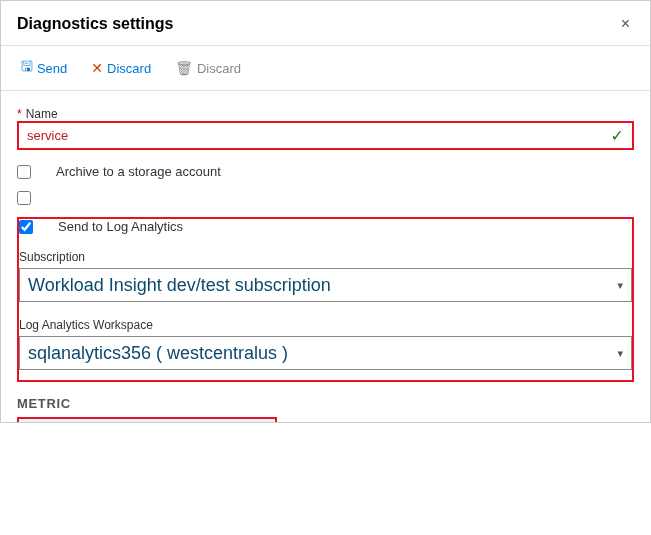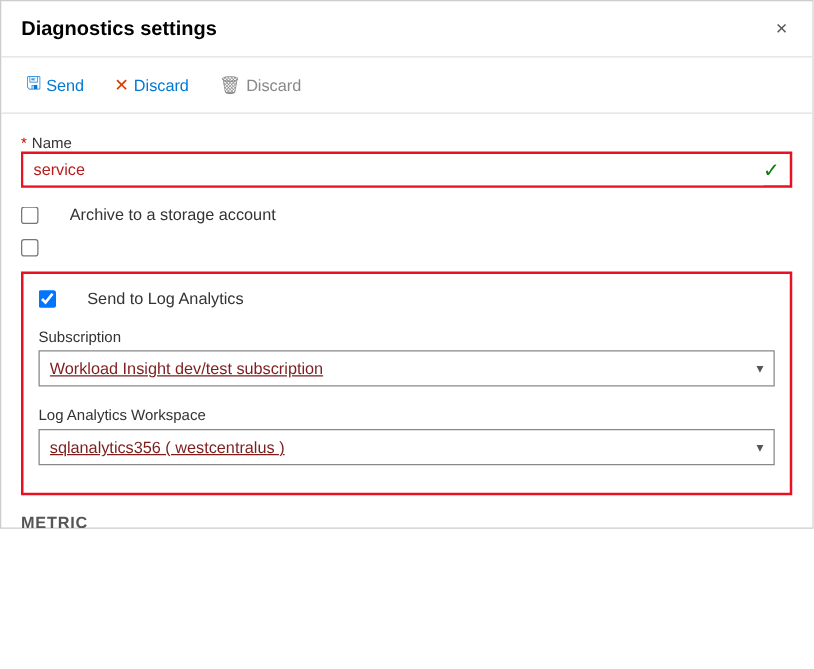--- a/index.html
+++ b/index.html
@@ -111,21 +111,20 @@
       width: 14px;
       height: 14px;
       cursor: pointer;
     }
     .checkbox-label {
       font-size: 13px;
       color: #333;
     }
     .section-box {
       border: 2px solid #e81123;
-      padding: 12px;
       margin-bottom: 14px;
     }
     .section-box .checkbox-row {
       margin-bottom: 10px;
     }
     .sub-field {
       margin-bottom: 10px;
     }
     .sub-label {
       font-size: 12px;
@@ -140,25 +139,24 @@
       display: flex;
       align-items: center;
     }
     .select-wrapper select {
       appearance: none;
       -webkit-appearance: none;
       width: 100%;
       border: none;
       outline: none;
       padding: 6px 28px 6px 8px;
-      font-size: 13px;
-      color: #7f1d1d;
+      font-size: 18px;
+      color: #0c4a6e;
       background: transparent;
       cursor: pointer;
-      text-decoration: underline;
     }
     .select-arrow {
       position: absolute;
       right: 8px;
       pointer-events: none;
       color: #555;
       font-size: 11px;
     }
     .metric-section {
       margin-top: 6px;

